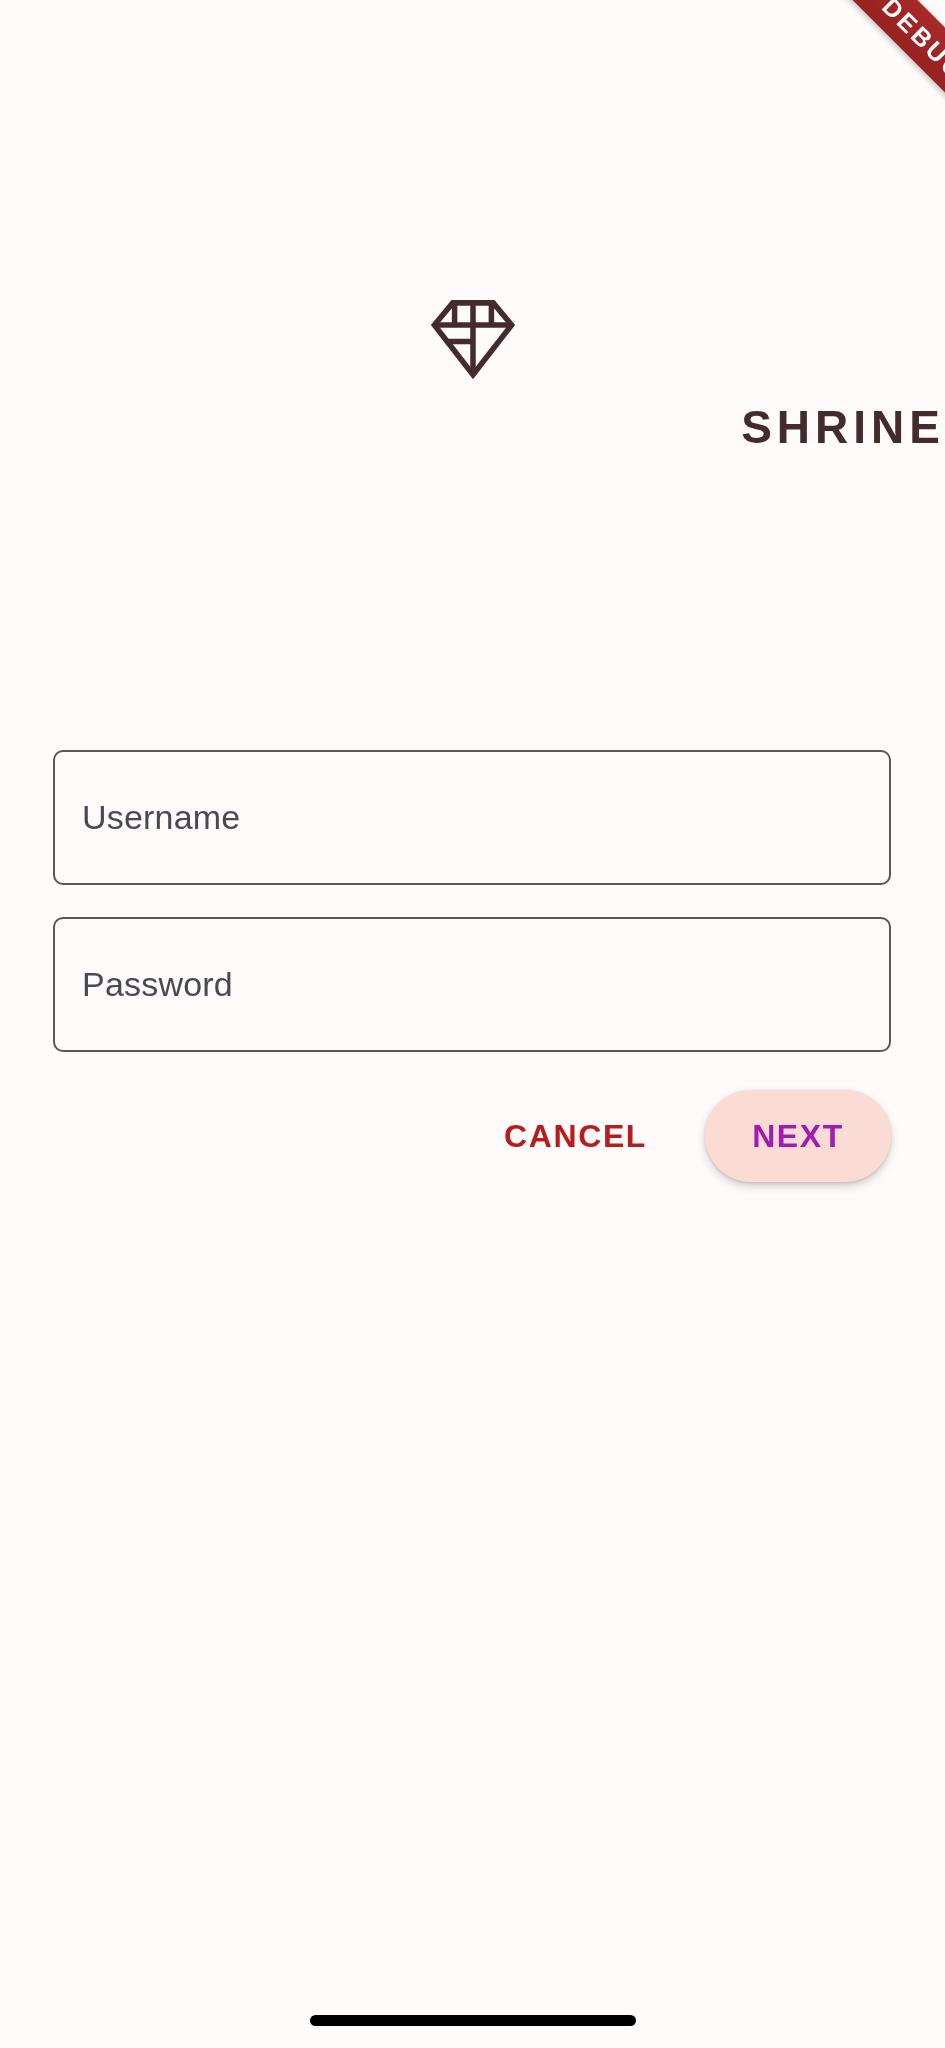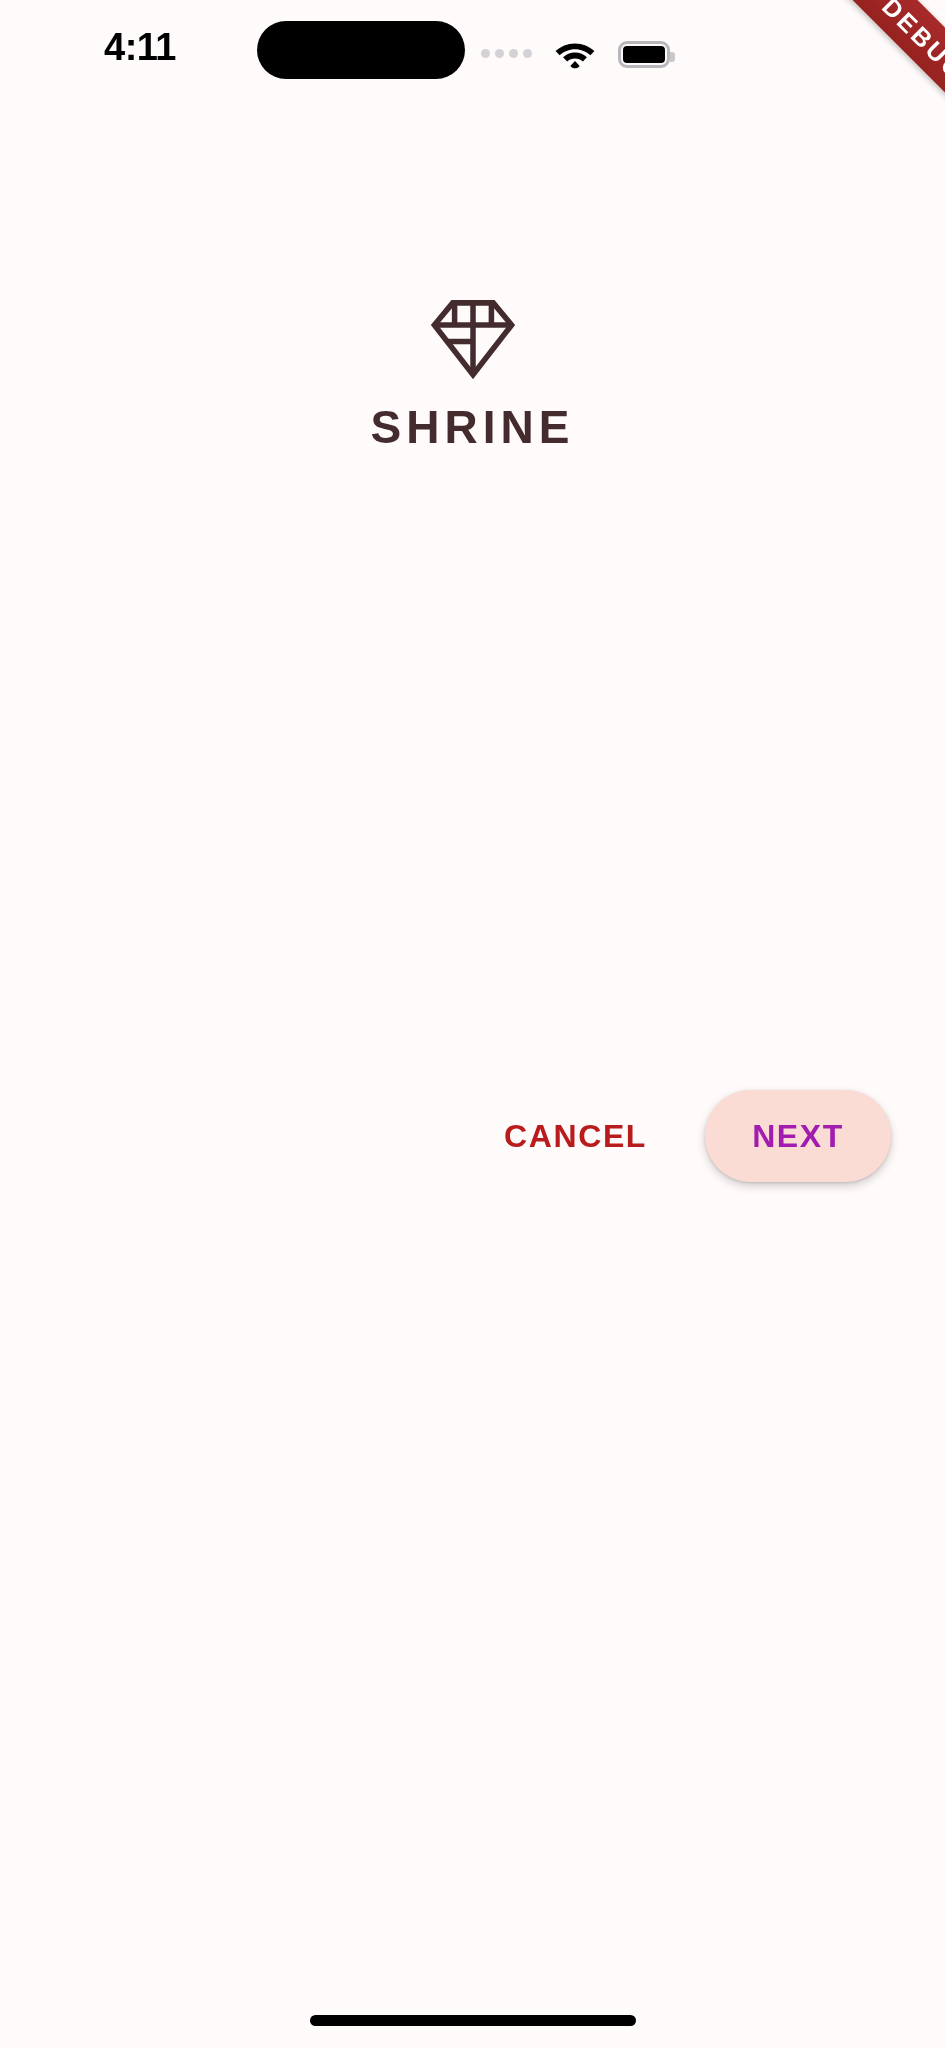--- a/index.html
+++ b/index.html
@@ -127,21 +127,21 @@
     letter-spacing: 3px;
     font-family: "Liberation Sans", sans-serif;
   }
 
   
   .brand {
     position: absolute;
     left: 0;
     top: 290px;
     width: 945px;
-    text-align: center;
+    text-align: right;
   }
   .logo-wrap {
     display: block;
     margin: 0 auto;
     width: 92px;
     height: 92px;
   }
   .brand-title {
     margin-top: 22px;
     font-size: 46px;
@@ -225,43 +225,20 @@
     height: 11px;
     background: #000000;
     border-radius: 6px;
   }
 </style>
 </head>
 <body>
 
 <div id="screen">
 
-  <div class="status-bar">
-    <div class="status-time">4:11</div>
-    <div class="dynamic-island"></div>
-
-    <div class="status-right">
-      <div class="signal-dots">
-        <i></i>
-          <i></i>
-          <i></i>
-          <i></i>
-      </div>
-
-      <svg class="wifi-ico" width="42" height="32" viewBox="0 0 42 32">
-        <path d="M21 5.5C13.4 5.5 6.6 8.4 1.6 13.1L5.6 17.3C9.6 13.5 15 11.2 21 11.2C27 11.2 32.4 13.5 36.4 17.3L40.4 13.1C35.4 8.4 28.6 5.5 21 5.5Z" fill="#000"></path>
-        <path d="M21 14.6C16.4 14.6 12.2 16.4 9.1 19.3L13.1 23.5C15.2 21.6 18 20.4 21 20.4C24 20.4 26.8 21.6 28.9 23.5L32.9 19.3C29.8 16.4 25.6 14.6 21 14.6Z" fill="#000"></path>
-        <path d="M21 23.1L16.3 28.0C17.6 29.4 19.2 30.3 21 30.3C22.8 30.3 24.4 29.4 25.7 28.0L21 23.1Z" fill="#000"></path>
-      </svg>
-
-      <div class="battery">
-        <div class="battery-fill" style="width:44px"></div>
-      </div>
-    </div>
-  </div>
 
   <div class="debug-ribbon">
     <div class="band">
       <span>DEBUG</span>
     </div>
   </div>
 
   <div class="brand">
     <svg class="logo-wrap" viewBox="0 0 100 100">
       <g fill="none" stroke="#442C2E" stroke-width="6" stroke-linejoin="miter" stroke-linecap="butt">
@@ -275,20 +252,28 @@
         <path d="M70 14 L70 38"></path>
 
         <path d="M50 14 L50 92"></path>
 
         <path d="M22 56 L50 56"></path>
       </g>
     </svg>
     <div class="brand-title">SHRINE</div>
   </div>
 
+  <div class="form">
+    <div class="field">
+      <span class="field-label">Username</span>
+    </div>
+    <div class="field">
+      <span class="field-label">Password</span>
+    </div>
+  </div>
 
   <div class="actions">
     <button class="btn-cancel">CANCEL</button>
     <button class="btn-next">NEXT</button>
   </div>
 
   <div class="home-indicator"></div>
 
 </div>
 

